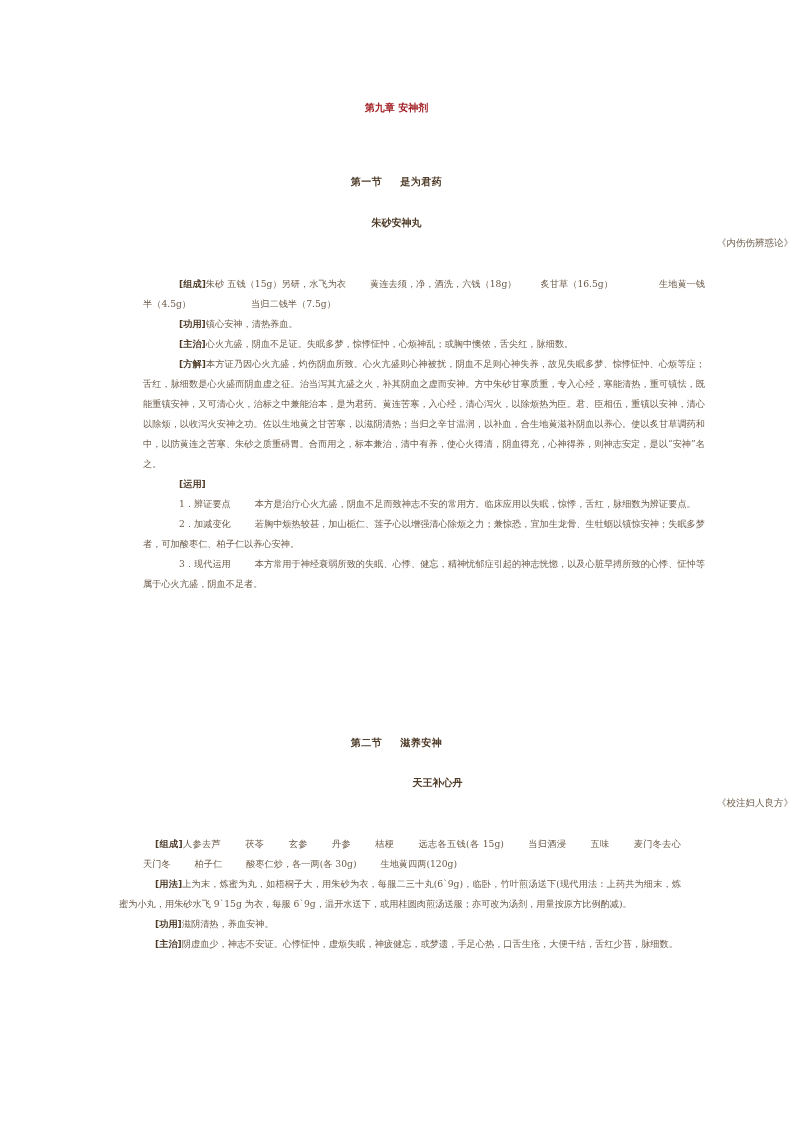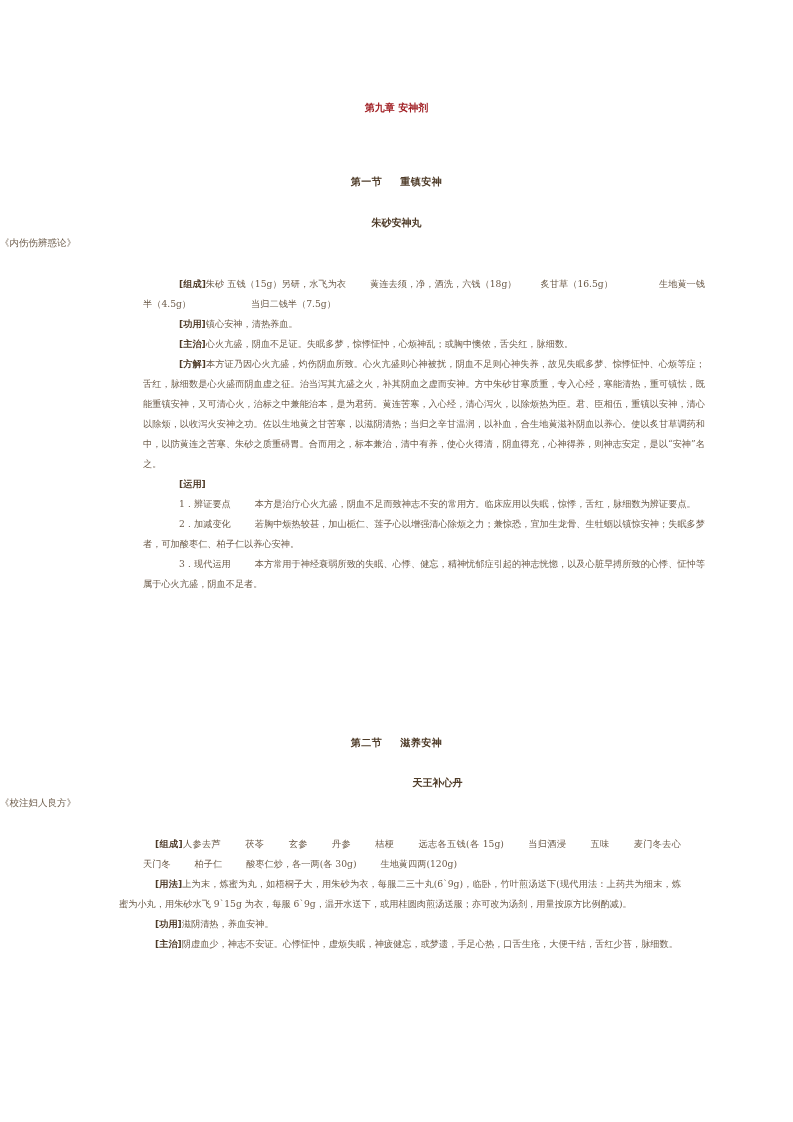--- a/index.html
+++ b/index.html
@@ -6,37 +6,37 @@
     body { width:793px; height:1122px; position:relative; overflow:hidden;
       font-family:"DejaVu Serif","Liberation Serif",serif; color:#6b5a48; }
     .page { position:absolute; left:0; top:0; width:793px; height:850px; }
     .chapter { position:absolute; left:0; width:793px; top:101px; text-align:center;
       font-family:"DejaVu Sans","Liberation Sans",sans-serif; font-weight:bold; font-size:10px; color:#a11f24; }
     .section { position:absolute; left:0; width:793px; text-align:center;
       font-family:"DejaVu Sans","Liberation Sans",sans-serif; font-weight:bold; font-size:10px; color:#4e3b28; letter-spacing:0.5px; }
     .section .gap { display:inline-block; width:18px; }
     .formula { position:absolute; left:0; width:793px; text-align:center;
       font-family:"DejaVu Sans","Liberation Sans",sans-serif; font-weight:bold; font-size:10px; color:#4e3b28; }
-    .source { position:absolute; left:0; width:793px; text-align:left; font-size:9.5px; color:#6b5a48; }
+    .source { position:absolute; left:0; width:793px; text-align:right; font-size:9.5px; color:#6b5a48; }
     .body { position:absolute; left:119px; width:562px; font-size:9.2px; line-height:20px; color:#6b5a48; }
     .para { text-indent:36px; margin:0; text-align:justify; }
     .label { font-family:"DejaVu Sans","Liberation Sans",sans-serif; font-weight:bold; color:#4e3b28; }
     .sp { display:inline-block; width:24px; }
     .sp2 { display:inline-block; width:46px; }
     .sp3 { display:inline-block; width:60px; }
   </style>
 </head>
 <body>
 
 <div class="page">
 
   <div class="chapter">第九章 安神剂</div>
 
   <div class="section" style="top:175px;">
-    <span>第一节</span><span class="gap"></span><span>重镇安神</span>
+    <span>第一节</span><span class="gap"></span><span>是为君药</span>
   </div>
   <div class="formula" style="top:216px;">朱砂安神丸</div>
   <div class="source" style="top:237px;">《内伤伤辨惑论》</div>
 
   <div class="body" style="top:274px;margin-left:24px;">
     <p class="para">
       <span class="label">[组成]</span><span>朱砂 五钱（15g）另研，水飞为衣</span><span class="sp"></span><span>黄连去须，净，酒洗，六钱（18g）</span><span class="sp"></span><span>炙甘草（16.5g）</span><span class="sp2"></span><span>生地黄一钱半（4.5g）</span><span class="sp3"></span><span>当归二钱半（7.5g）</span>
     </p>
     <p class="para"><span class="label">[功用]</span><span>镇心安神，清热养血。</span></p>
     <p class="para"><span class="label">[主治]</span><span>心火亢盛，阴血不足证。失眠多梦，惊悸怔忡，心烦神乱；或胸中懊侬，舌尖红，脉细数。</span></p>

